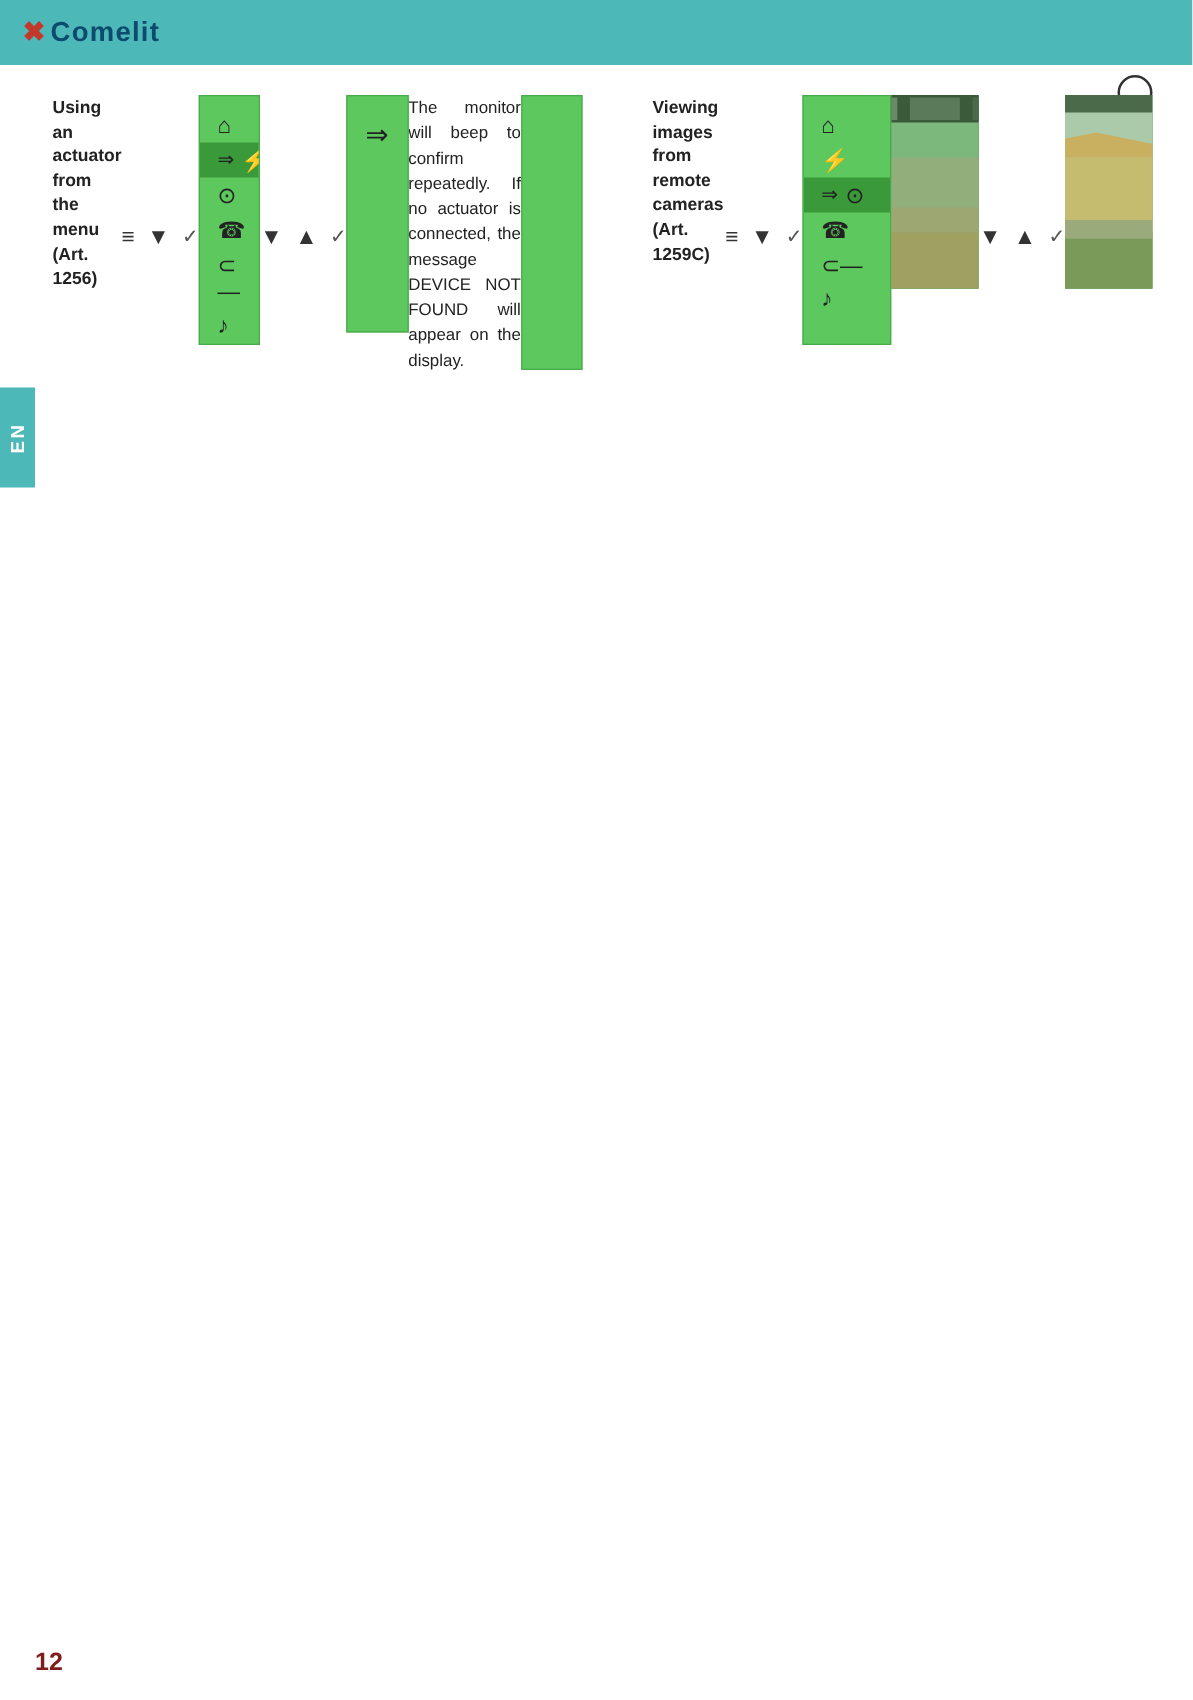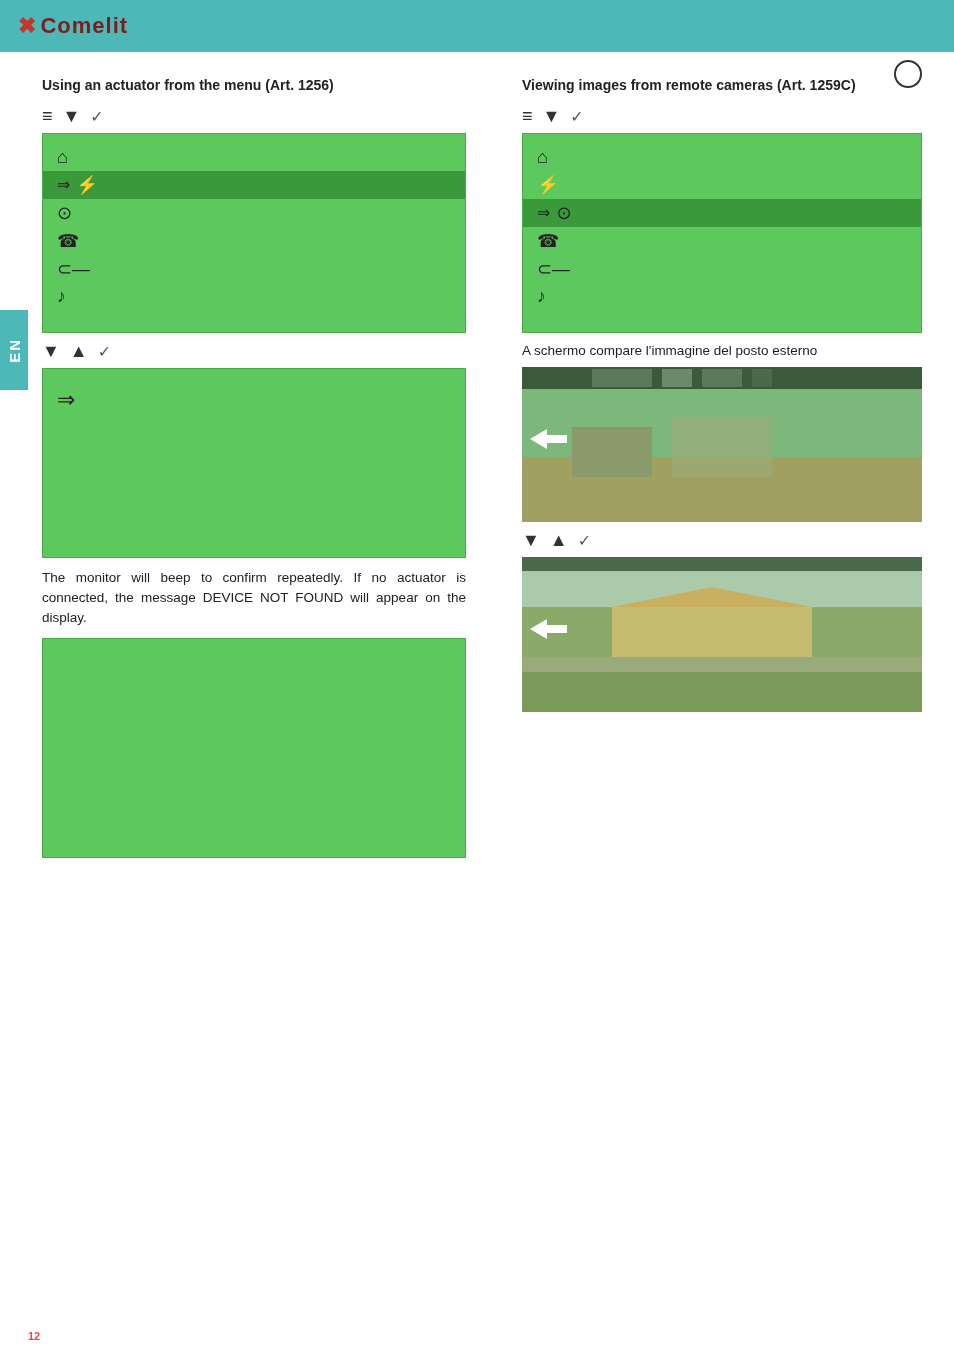--- a/index.html
+++ b/index.html
@@ -28,21 +28,21 @@
     }
     .logo-icon {
       color: #c0392b;
       font-size: 22px;
       font-weight: bold;
       line-height: 1;
     }
     .logo-text {
       font-size: 22px;
       font-weight: bold;
-      color: #7f1d1d;
+      color: #0c4a6e;
       letter-spacing: 1px;
     }
 
     
     .en-sidebar {
       position: absolute;
       left: 0;
       top: 310px;
       width: 28px;
       height: 80px;
@@ -58,23 +58,23 @@
       writing-mode: vertical-rl;
       transform: rotate(180deg);
       letter-spacing: 2px;
     }
 
     
     .page-number {
       position: absolute;
       bottom: 18px;
       left: 28px;
-      font-size: 11px;
-      font-weight: bold;
-      color: #ef4444;
+      font-size: 20px;
+      font-weight: bold;
+      color: #7f1d1d;
       margin-top: 12px;
     }
 
     
     .main-content {
       padding: 24px 32px 60px 42px;
       display: grid;
       grid-template-columns: 1fr 1fr;
       gap: 0 32px;
     }
@@ -167,21 +167,21 @@
       background: #5dc85d;
       border: 1px solid #4aaa4a;
       width: 100%;
       height: 220px;
       margin-bottom: 10px;
     }
 
     
     .right-col {
       display: flex;
-      flex-direction: column;
+      flex-direction: row;
       padding-left: 24px;
     }
 
     
     .camera-box {
       width: 100%;
       height: 155px;
       margin-bottom: 8px;
       overflow: hidden;
       position: relative;
@@ -201,21 +201,20 @@
       right: 32px;
       width: 28px;
       height: 28px;
       border-radius: 50%;
       border: 2px solid #333;
       background: #fff;
     }
 
     .left-col {
       display: flex;
-      flex-direction: column;
     }
   </style>
 </head>
 <body>
 
 <div class="header">
   <div class="logo">
     <span class="logo-icon">✖</span>
     <span class="logo-text">Comelit</span>
   </div>
@@ -320,21 +319,20 @@
         <div class="menu-item">
           <span>⊂—</span>
         </div>
 
         <div class="menu-item">
           <span>♪</span>
         </div>
       </div>
     </div>
 
-    <p class="desc-text" style="text-align:left; margin-bottom:6px;">A schermo compare l'immagine del posto esterno</p>
 
     <div class="camera-box">
       <svg class="camera-svg" viewBox="0 0 420 155" preserveAspectRatio="xMidYMid slice">
 
         <rect width="420" height="155" fill="#7cb87c"></rect>
 
         <rect width="420" height="22" fill="#3a5a3a"></rect>
 
         <rect x="80" y="2" width="60" height="18" fill="#5a7a5a"></rect>
         <rect x="150" y="2" width="30" height="18" fill="#6a8a6a"></rect>

